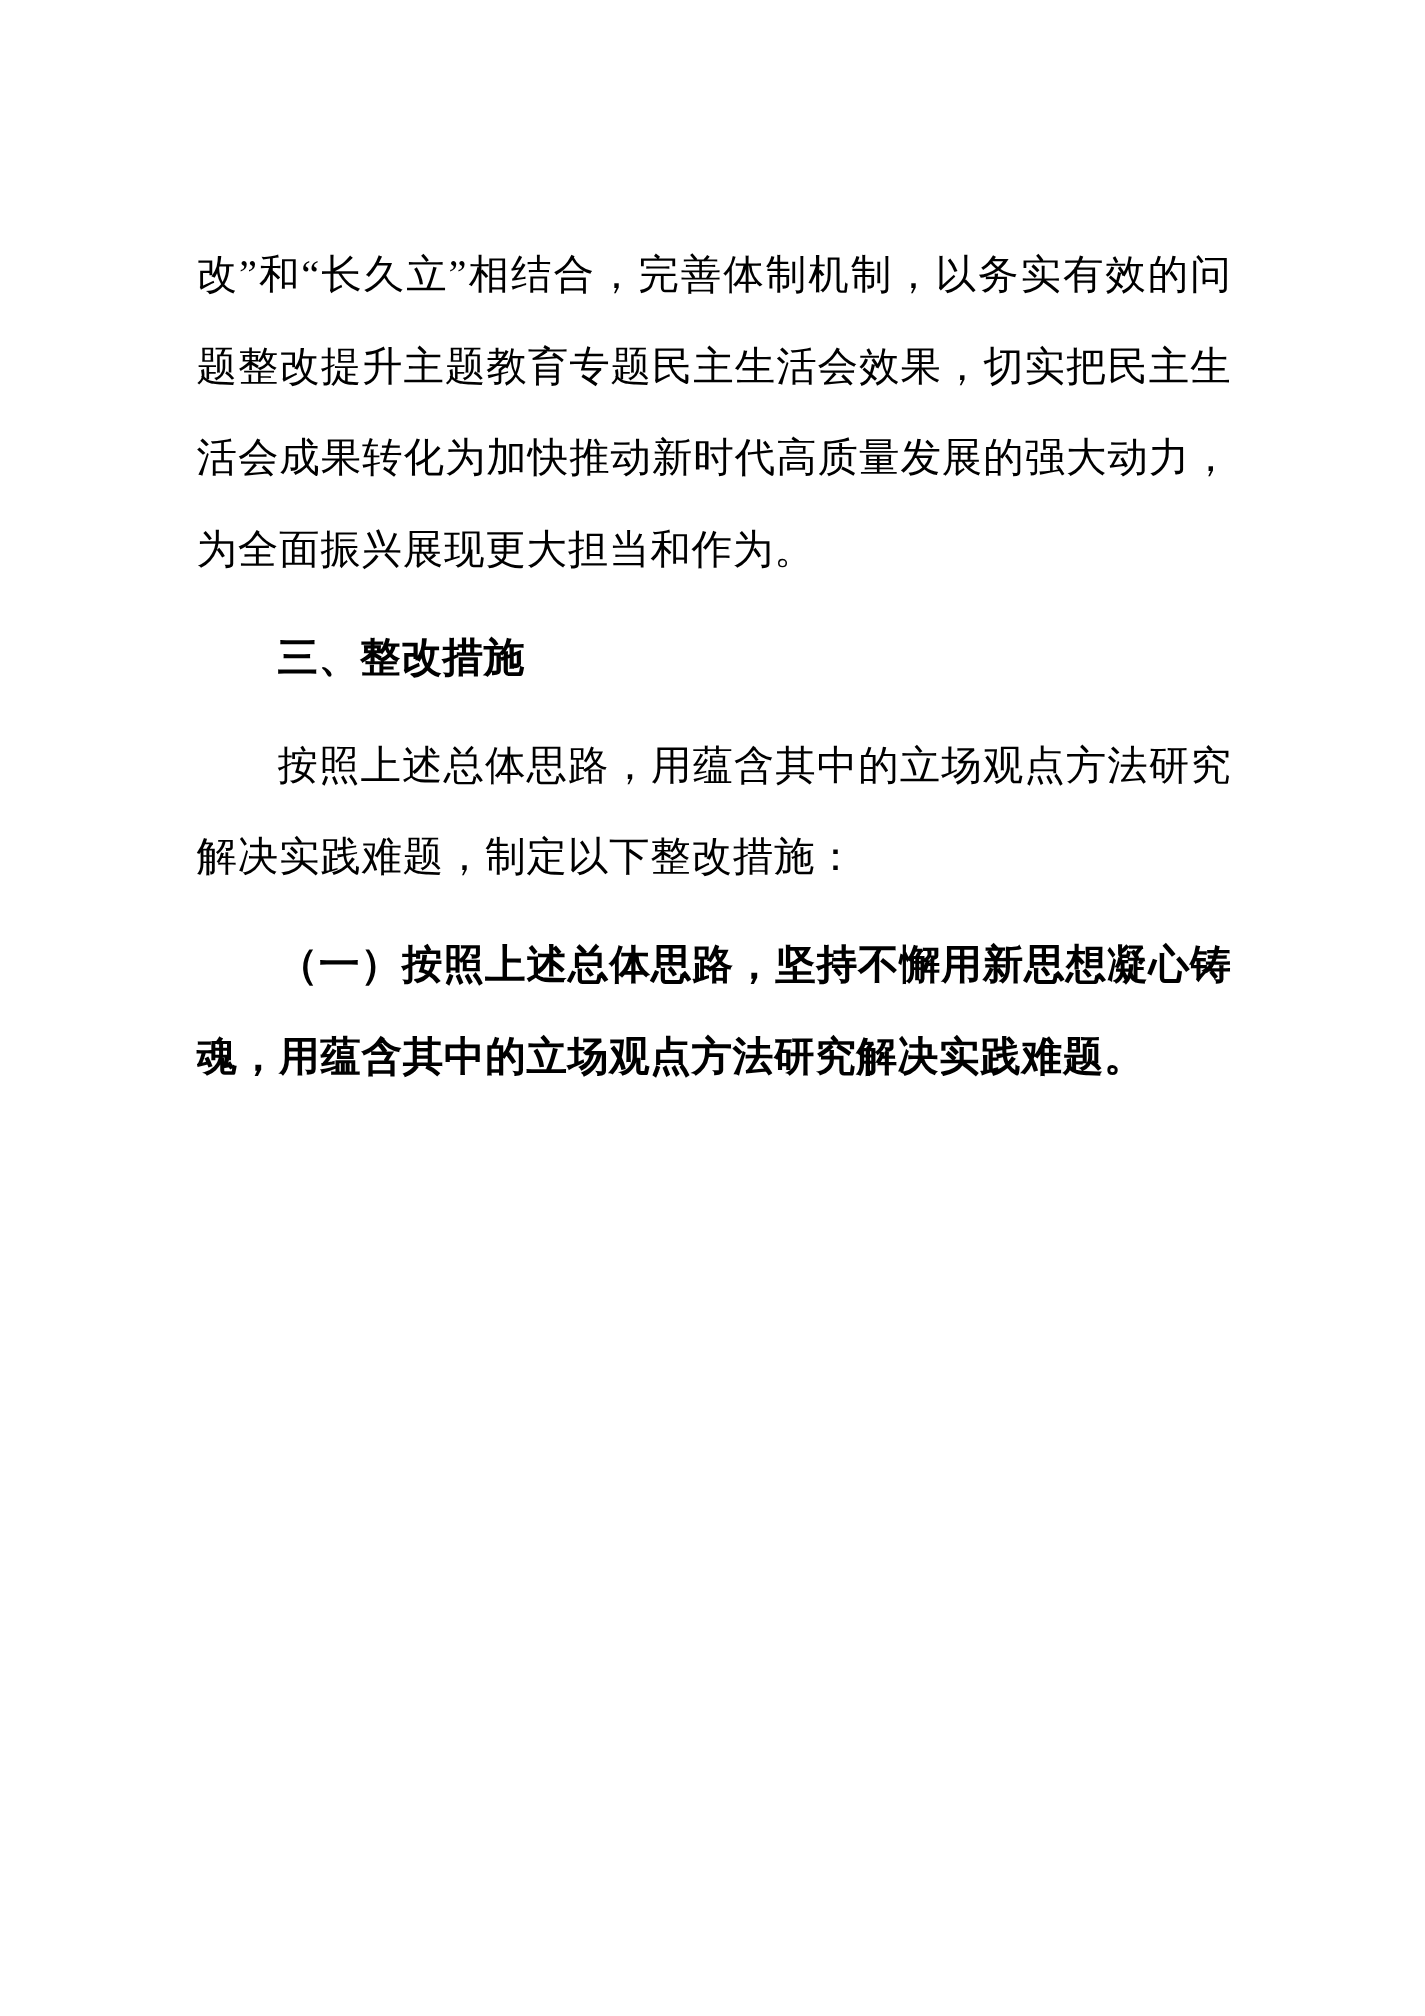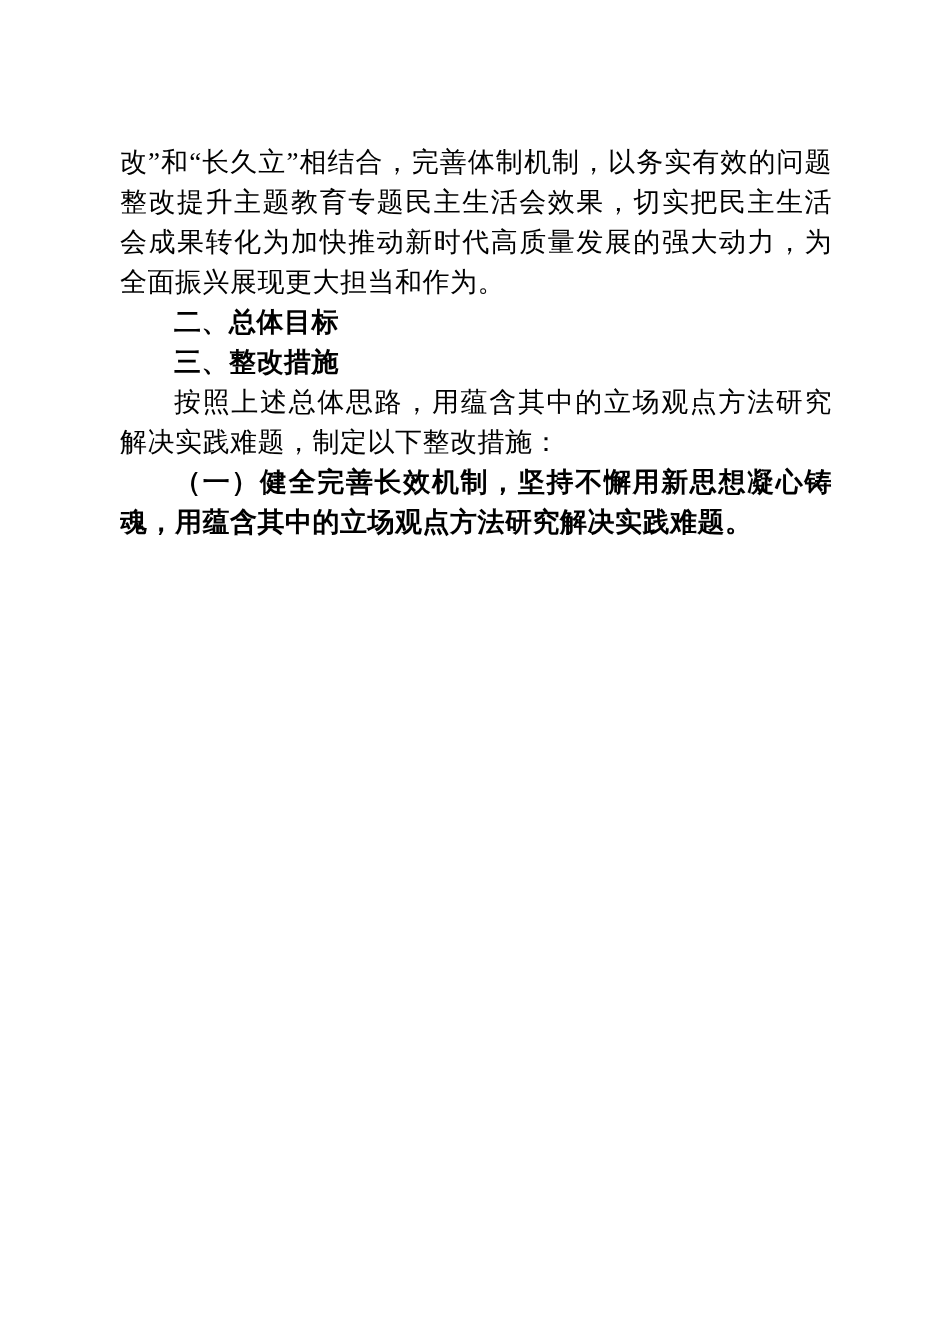--- a/index.html
+++ b/index.html
@@ -14,22 +14,22 @@
     margin: 0 auto;
     background: #ffffff;
     box-sizing: border-box;
     padding: 142px 118px 60px 120px;
     overflow: hidden;
     font-family: "Liberation Serif", "DejaVu Serif", serif;
     font-size: 27px;
     color: #000000;
   }
   .para {
-    margin: 0;
-    line-height: 40px;
+    margin: 11px;
+    line-height: 61px;
     text-align: justify;
     text-justify: inter-character;
     text-indent: 2em;
     letter-spacing: 0.5px;
     word-break: break-all;
   }
   .para.no-indent {
     text-indent: 0;
   }
   .para.heading {
@@ -41,23 +41,22 @@
     font-weight: bold;
   }
 </style>
 </head>
 <body>
 
 <div class="page">
 
   <p class="para no-indent">改”和“长久立”相结合，完善体制机制，以务实有效的问题整改提升主题教育专题民主生活会效果，切实把民主生活会成果转化为加快推动新时代高质量发展的强大动力，为全面振兴展现更大担当和作为。</p>
 
-  <p class="para heading">二、总体目标</p>
 
 
   <p class="para heading">三、整改措施</p>
 
   <p class="para">按照上述总体思路，用蕴含其中的立场观点方法研究解决实践难题，制定以下整改措施：</p>
 
-  <p class="para bold">（一）健全完善长效机制，坚持不懈用新思想凝心铸魂，用蕴含其中的立场观点方法研究解决实践难题。</p>
+  <p class="para bold">（一）按照上述总体思路，坚持不懈用新思想凝心铸魂，用蕴含其中的立场观点方法研究解决实践难题。</p>
 
 
 </div>
 
 </body></html>

